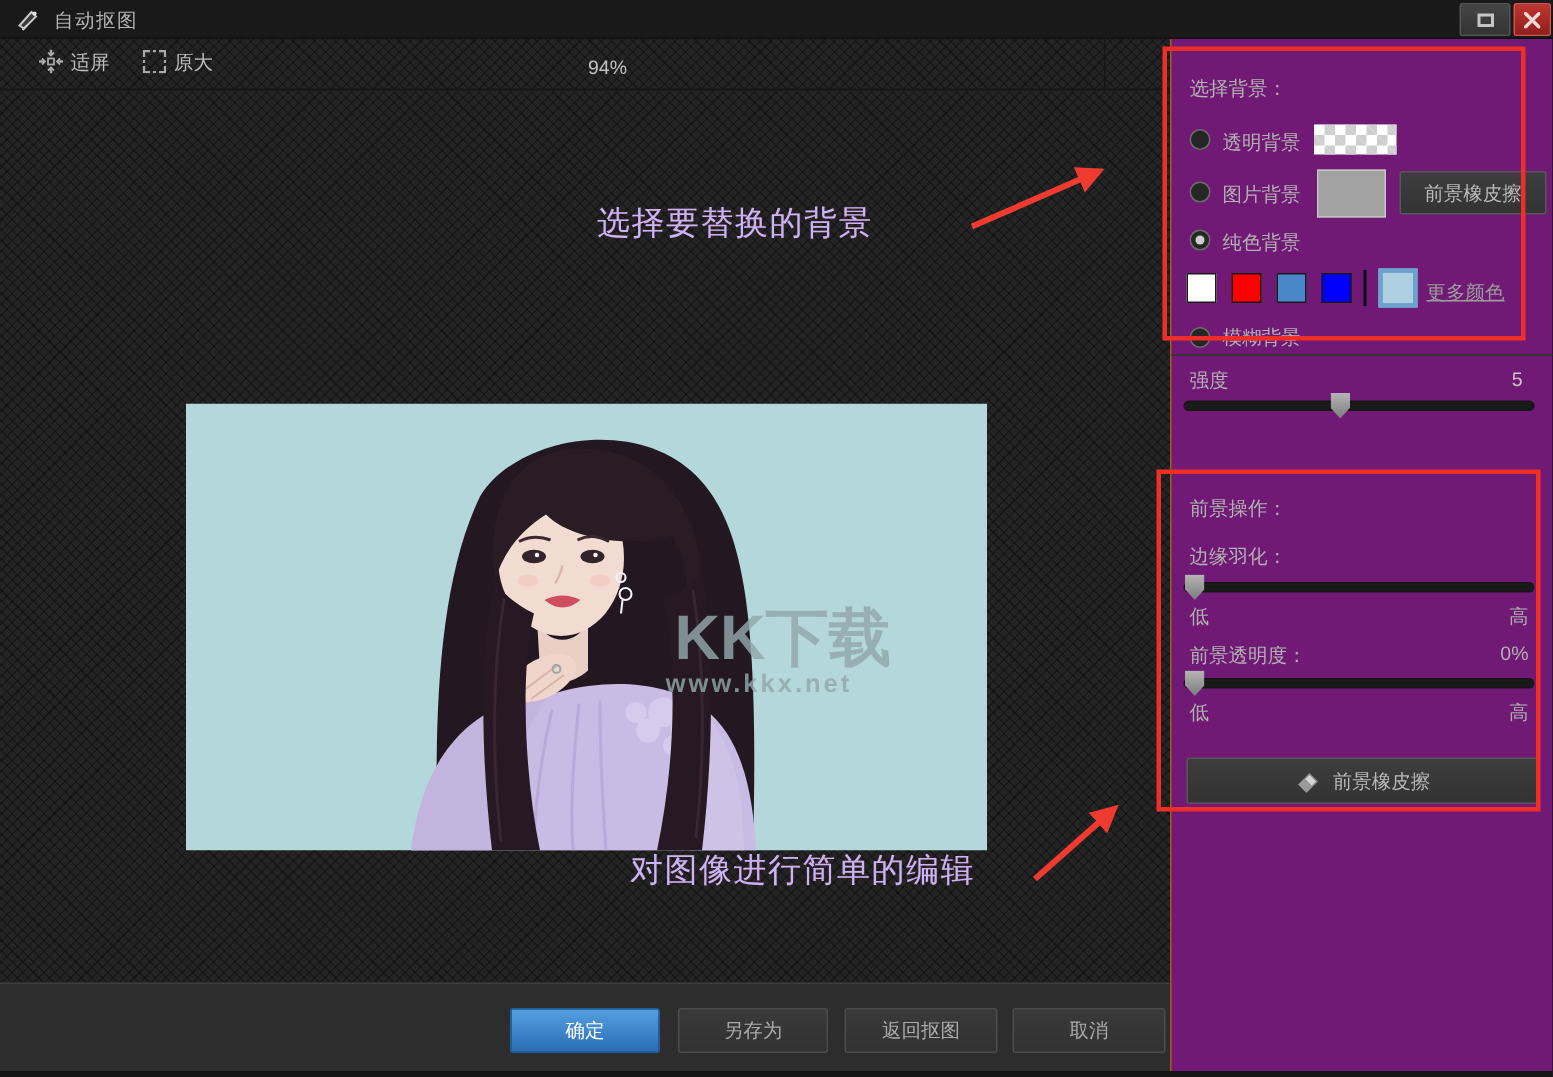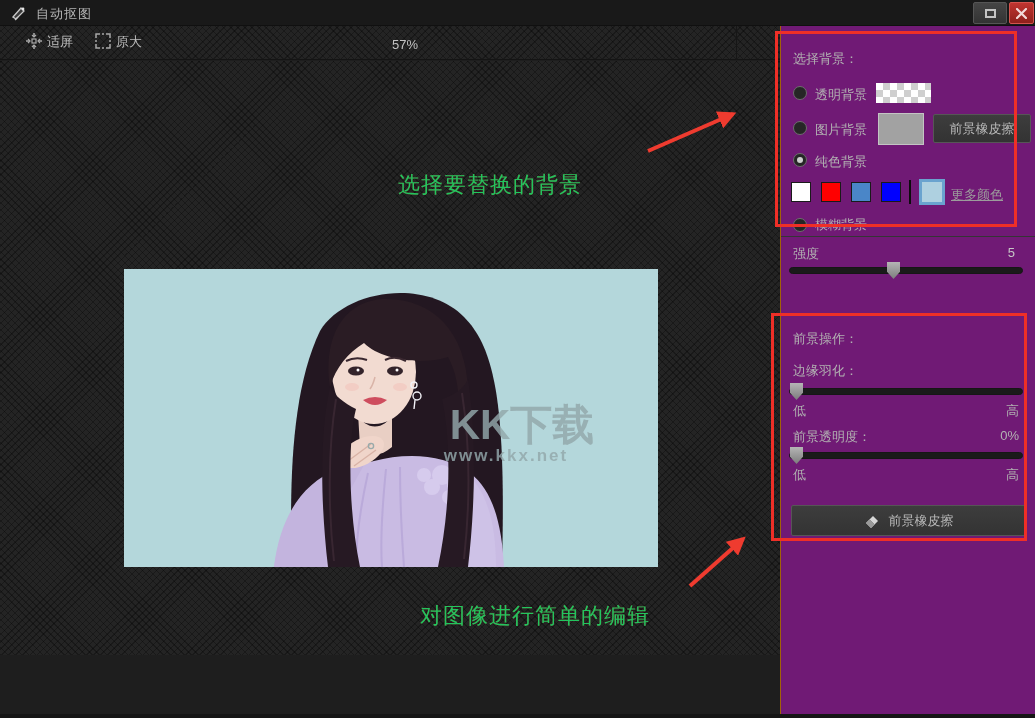--- a/index.html
+++ b/index.html
@@ -26,21 +26,21 @@
   .tb-divider { position:absolute; left:736px; top:0; width:1px; height:34px; background:#161616; }
   .slider-track { background:#1a1a1a; border-radius:4px; border:1px solid #161616; box-shadow:0 1px 0 rgba(255,255,255,.05); }
   .thumb { width:13px; height:17px; background:linear-gradient(#b5b5b5,#7c7c7c); clip-path:polygon(0 0,100% 0,100% 58%,50% 100%,0 58%); }
   .zoom-label { position:absolute; left:392px; top:11px; font-size:13px; color:#c2c2c2; }
 
   
   .canvas { position:absolute; left:0; top:61px; width:780px; height:594px; }
   .preview { position:absolute; left:124px; top:208px; width:534px; height:298px; }
 
   
-  .note { position:absolute; font-family:"Liberation Serif", serif; font-size:22px; color:#22c55e; letter-spacing:1px; white-space:nowrap; text-shadow:0 0 1px rgba(222,42,31,.4);margin-top:36px; }
+  .note { position:absolute; font-family:"Liberation Serif", serif; font-size:22px; color:#c4b5fd; letter-spacing:1px; white-space:nowrap; text-shadow:0 0 1px rgba(222,42,31,.4); }
   .red-rect { position:absolute; border:3px solid #ef2f27; z-index:40; pointer-events:none; }
   .arrows { position:absolute; left:0; top:0; width:1035px; height:718px; z-index:45; pointer-events:none; }
 
   
   .panel { position:absolute; left:780px; top:26px; width:255px; height:692px; background:#701a75; border-left:1px solid #a16207; font-size:13px; color:#b2b2b2; }
   .p-label { position:absolute; white-space:nowrap; }
   .radio { position:absolute; width:14px; height:14px; border-radius:50%; border:1px solid #6e6e6e; background:#262626; }
   .radio.sel::after { content:""; position:absolute; left:3px; top:3px; width:6px; height:6px; border-radius:50%; background:#cfcfcf; }
   .checker { position:absolute; left:95px; top:57px; width:55px; height:20px; background-color:#fff;
     background-image:linear-gradient(45deg,#cfcfcf 25%,transparent 25%,transparent 75%,#cfcfcf 75%),
@@ -98,21 +98,21 @@
     <div class="tool-item" style="left:95px">
       <svg width="16" height="16" viewBox="0 0 16 16">
         <path d="M1,5 V1 H5 M11,1 H15 V5 M15,11 V15 H11 M5,15 H1 V11" fill="none" stroke="#a8a8a8" stroke-width="1.5"></path>
         <path d="M7,1 H9 M7,15 H9 M1,7 V9 M15,7 V9" stroke="#a8a8a8" stroke-width="1.5"></path>
       </svg>
       <span>原大</span>
     </div>
     <div class="slider-track abs" style="left:165px;top:44px;width:215px;height:8px">
       <div class="thumb abs" style="left:50px;top:-5px"></div>
     </div>
-    <div class="zoom-label">57%</div>
+    <div class="zoom-label">94%</div>
     <div class="tb-divider"></div>
   </div>
 
   <div class="canvas hatch">
     <svg class="preview" viewBox="0 0 534 298" preserveAspectRatio="none">
       <rect x="0" y="0" width="534" height="298" fill="#b4d7db"></rect>
 
       <path d="M168,298 C165,210 168,120 196,62 C220,22 300,8 340,48 C372,80 382,140 378,298 Z" fill="#231721"></path>
 
       <path d="M234,144 C240,162 262,162 268,144 L268,178 C256,188 246,188 236,178 Z" fill="#e9cfc4"></path>
@@ -165,20 +165,26 @@
       <g opacity="0.82">
         <text x="398" y="170" text-anchor="middle" font-family="Liberation Sans, sans-serif" font-size="42" font-weight="bold" fill="#93a8ab">KK下载</text>
         <text x="382" y="192" text-anchor="middle" font-family="Liberation Sans, sans-serif" font-size="17" font-weight="bold" letter-spacing="2" fill="#93a8ab">www.kkx.net</text>
       </g>
     </svg>
   </div>
 
   <div class="note" style="left:398px;top:134px">选择要替换的背景</div>
   <div class="note" style="left:420px;top:565px">对图像进行简单的编辑</div>
 
+  <div class="footer">
+    <div class="f-btn f-primary" style="left:340px;width:100px">确定</div>
+    <div class="f-btn f-plain" style="left:452px;width:100px">另存为</div>
+    <div class="f-btn f-plain" style="left:563px;width:102px">返回抠图</div>
+    <div class="f-btn f-plain" style="left:675px;width:102px">取消</div>
+  </div>
 
   <div class="panel">
     <div class="p-label" style="left:12px;top:24px">选择背景：</div>
 
     <div class="radio" style="left:12px;top:60px"></div>
     <div class="p-label" style="left:34px;top:60px">透明背景</div>
     <div class="checker"></div>
 
     <div class="radio" style="left:12px;top:95px"></div>
     <div class="p-label" style="left:34px;top:95px">图片背景</div>

